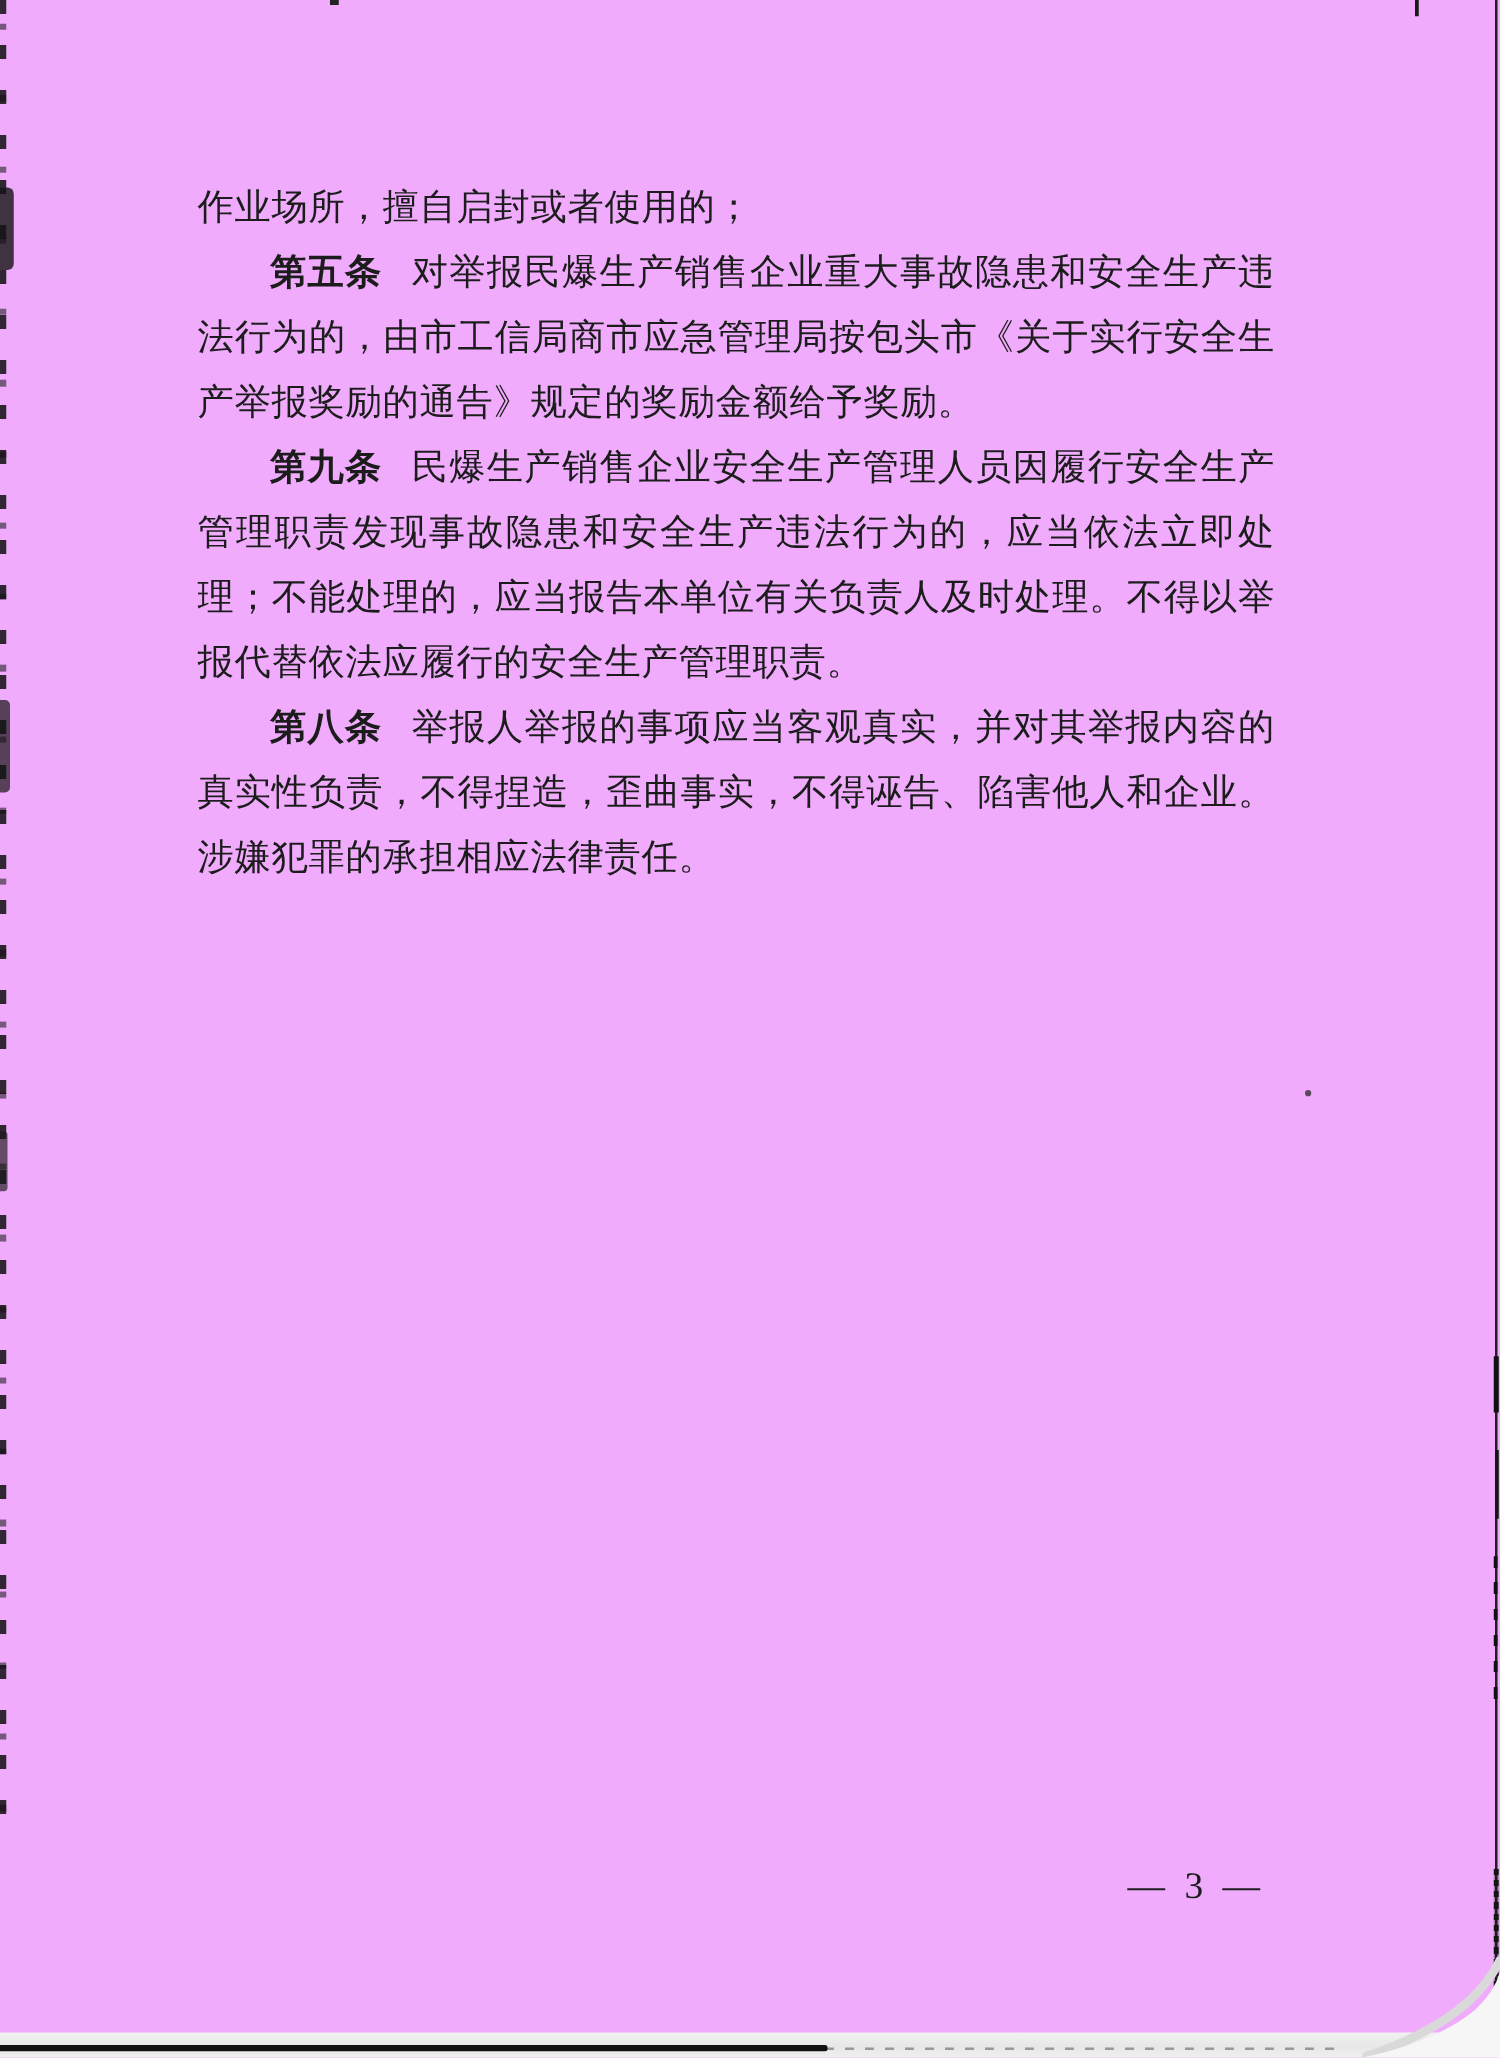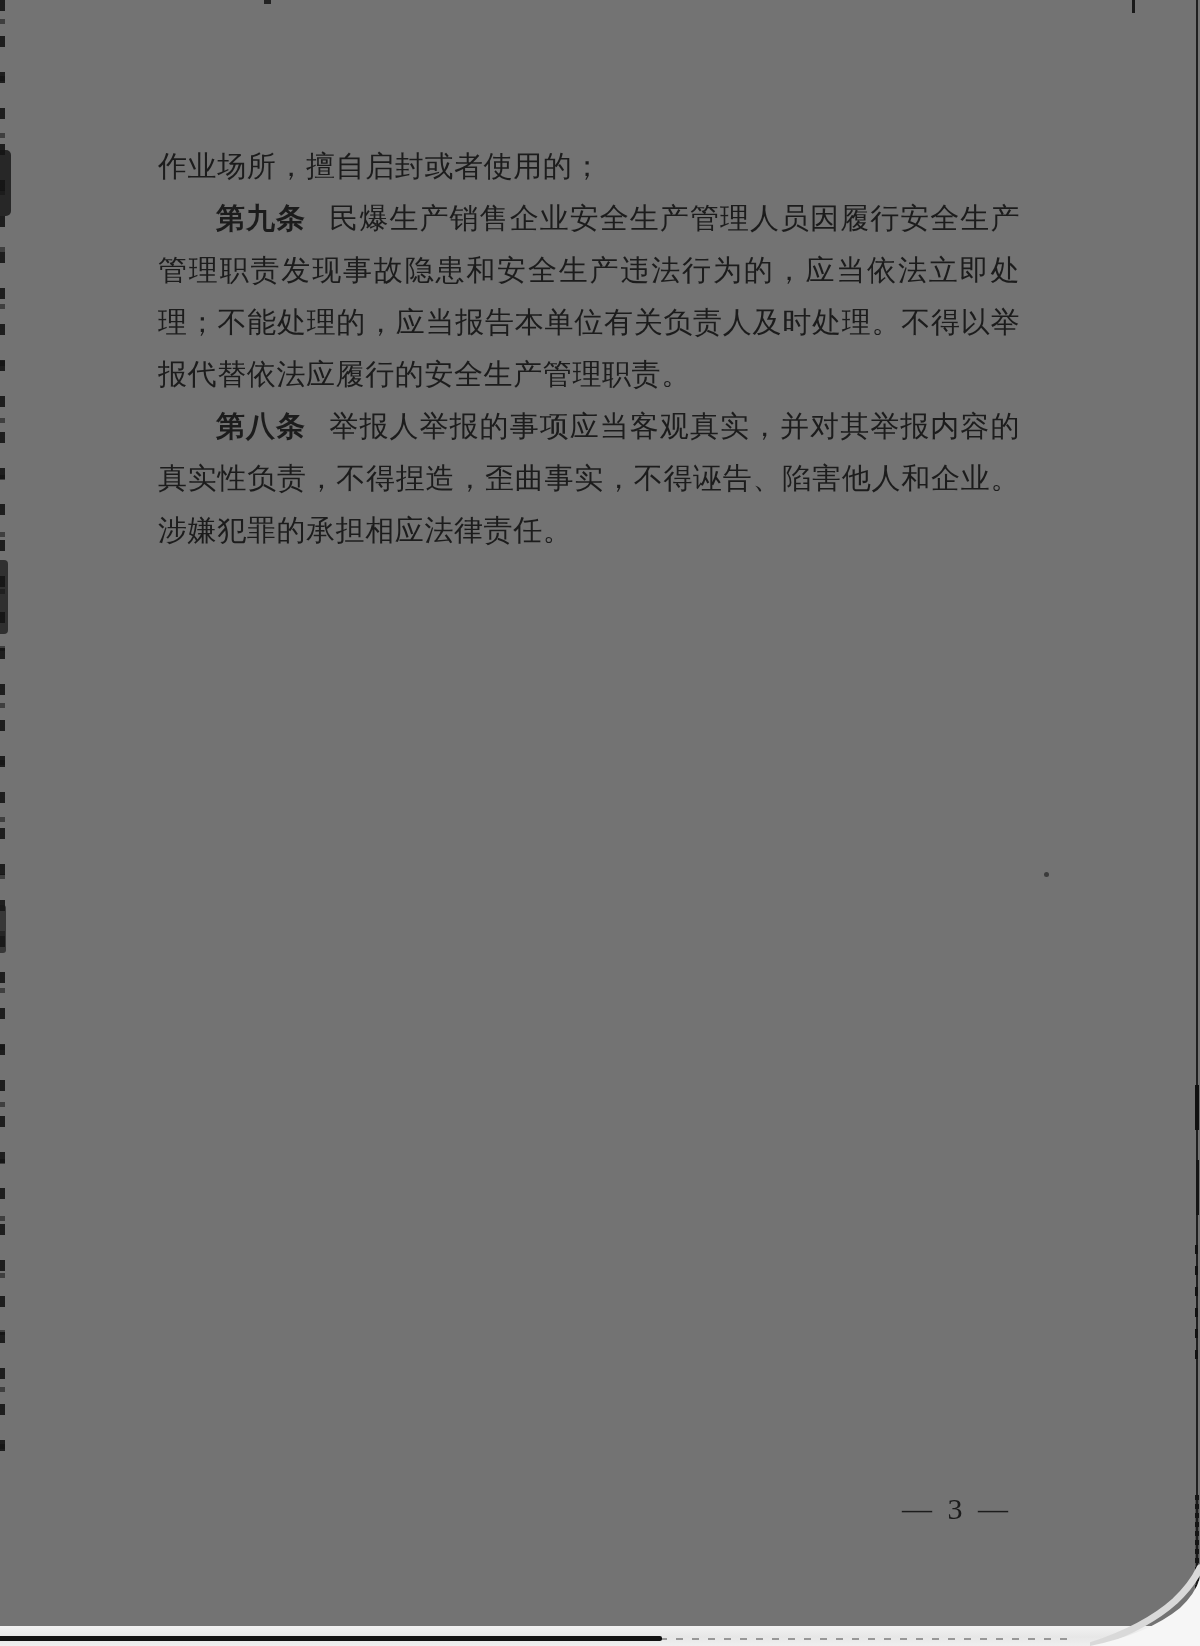--- a/index.html
+++ b/index.html
@@ -5,21 +5,21 @@
   html, body { margin: 0; padding: 0; }
   body {
     width: 1200px; height: 1646px;
     background: #ffffff;
     position: relative;
     overflow: hidden;
     font-family: "Liberation Serif", "DejaVu Serif", serif;
   }
   .page {
     position: absolute; inset: 0;
-    background: #737373;
+    background: #f0abfc;
   }
   
   .doc {
     position: absolute;
     left: 158px; top: 140px; width: 862px;
     font-size: 29px;
     line-height: 52px;
     letter-spacing: 0.6px;
     color: #1c1c1c;
     text-align: justify;
@@ -102,18 +102,19 @@
   <div class="artifact bottom-band"></div>
   <div class="artifact bottom-line-dark"></div>
   <div class="artifact bottom-line-faint"></div>
   <svg class="artifact curl-svg" width="110" height="90" viewBox="0 0 110 90">
     <path d="M0 90 Q 55 72 85 45 Q 102 29 110 12" fill="none" stroke="#d9d9d9" stroke-width="7" stroke-linecap="round"></path>
     <path d="M0 90 Q 58 78 90 52 Q 105 38 110 22 L 110 90 Z" fill="#f6f6f6"></path>
   </svg>
 
   <div class="doc">
       <p><span>作业场所，擅自启封或者使用的；</span></p>
+      <p class="indent"><b class="lead">第五条</b><span>对举报民爆生产销售企业重大事故隐患和安全生产违法行为的，由市工信局商市应急管理局按包头市《关于实行安全生产举报奖励的通告》规定的奖励金额给予奖励。</span></p>
       <p class="indent"><b class="lead">第九条</b><span>民爆生产销售企业安全生产管理人员因履行安全生产管理职责发现事故隐患和安全生产违法行为的，应当依法立即处理；不能处理的，应当报告本单位有关负责人及时处理。不得以举报代替依法应履行的安全生产管理职责。</span></p>
       <p class="indent"><b class="lead">第八条</b><span>举报人举报的事项应当客观真实，并对其举报内容的真实性负责，不得捏造，歪曲事实，不得诬告、陷害他人和企业。涉嫌犯罪的承担相应法律责任。</span></p>
     </div>
 
   <div class="page-num">— 3 —</div>
 </div>
 
 </body></html>

